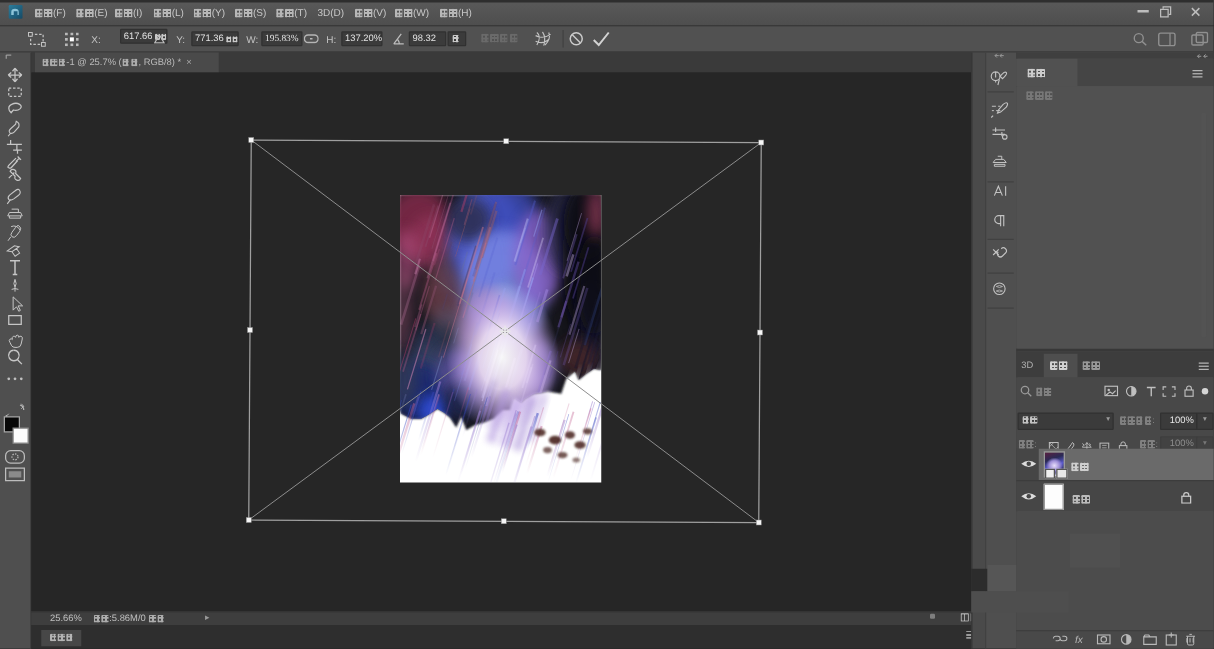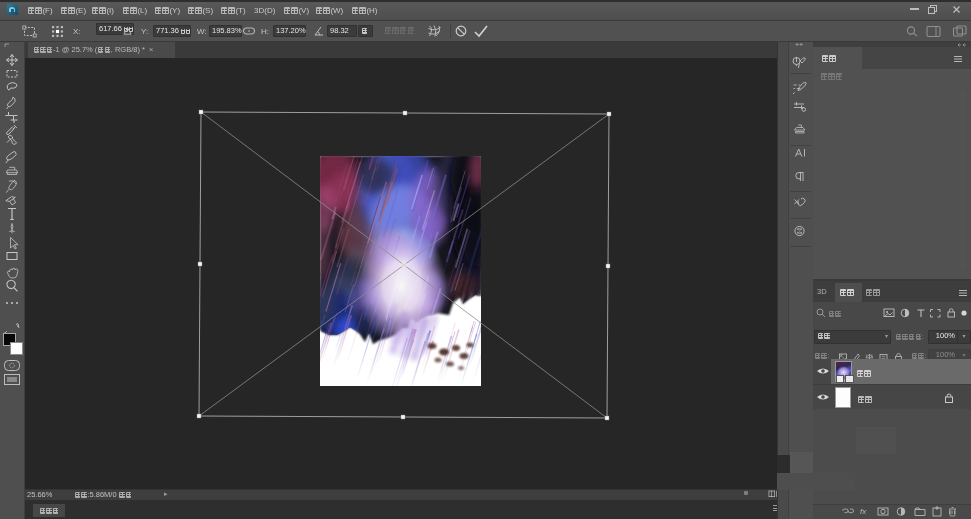--- a/index.html
+++ b/index.html
@@ -69,21 +69,21 @@
   <rect x="3.9" y="3.9" width="3.2" height="3.2" fill="#ffffff"></rect>
  </svg>
  <span class="abs lbl" style="left:73px;top:27px;">X:</span>
  <span class="abs box" style="left:84px;top:23px;width:32px;margin-left:12px;">617.66 <span class="cj cjs" style="width:4px;height:5.5px;margin:0 .3px;"></span><span class="cj cjs" style="width:4px;height:5.5px;margin:0 .3px;"></span></span>
  <svg class="abs" style="left:123px;top:27px;" width="9" height="8" viewBox="0 0 9 8">
       <path d="M4.5 0.8 L8.2 7.2 L0.8 7.2 Z" fill="none" stroke="#bdbdbd" stroke-width="1"></path>
     </svg>
  <span class="abs lbl" style="left:141px;top:27px;">Y:</span>
  <span class="abs box" style="left:153px;top:25px;width:32px;">771.36 <span class="cj cjs" style="width:4px;height:5.5px;margin:0 .3px;"></span><span class="cj cjs" style="width:4px;height:5.5px;margin:0 .3px;"></span></span>
  <span class="abs lbl" style="left:197px;top:27px;">W:</span>
- <span class="abs box" style="left:209px;top:25px;width:27px;">195.83%</span>
+ <span class="abs box" style="left:209px;top:25px;width:27px;font-family:Liberation Serif, serif;">195.83%</span>
  <svg class="abs" style="left:243px;top:27px;" width="12" height="8" viewBox="0 0 12 8">
   <path d="M3.5 1 h5 a2.5 2.5 0 0 1 0 6 h-5 a2.5 2.5 0 0 1 0 -6 Z M5 4 h2" fill="none" stroke="#b5b5b5" stroke-width="1.1"></path>
  </svg>
  <span class="abs lbl" style="left:261px;top:27px;">H:</span>
  <span class="abs box" style="left:273px;top:25px;width:27px;">137.20%</span>
  <svg class="abs" style="left:314px;top:26px;" width="10" height="10" viewBox="0 0 10 10">
       <path d="M1 9 L7 1 M1 9 H9 M5.5 9 A5 5 0 0 0 4.2 5.8" fill="none" stroke="#bdbdbd" stroke-width="1"></path>
     </svg>
  <span class="abs box" style="left:327px;top:25px;width:24px;">98.32</span>
  <span class="abs box" style="left:358px;top:25px;width:9px;"><span class="cj cjs" style="width:5px;height:6px;"></span></span>
@@ -430,21 +430,21 @@
     <rect x="581.0" y="206.0" width="4" height="4" fill="#f5f5f5" stroke="#888" stroke-width="0.4"></rect>
     <rect x="376.0" y="357.0" width="4" height="4" fill="#f5f5f5" stroke="#888" stroke-width="0.4"></rect>
     <rect x="173.0" y="204.0" width="4" height="4" fill="#f5f5f5" stroke="#888" stroke-width="0.4"></rect>
 <g stroke="#e8e8e8" stroke-width="1" fill="none">
 <circle cx="379" cy="207" r="2.6" stroke-width="0.9"></circle>
 <path d="M374.5,207 h9 M379,202.5 v9"></path>
 </g>
 </svg>
 
 <div class="abs" style="left:25px;top:489px;width:752px;height:11px;background:#3e3e3e;border-top:1px solid #343434;box-sizing:border-box;"></div>
-<div class="abs" style="left:27px;top:490px;font-size:7.5px;color:#c0c0c0;">25.66%</div>
+<div class="abs" style="left:40px;top:490px;font-size:7.5px;color:#c0c0c0;">25.66%</div>
 <div class="abs" style="left:74px;top:490px;font-size:7.5px;color:#c0c0c0;"><span class="cj cjs"></span><span class="cj cjs"></span>:5.86M/0 <span class="cj cjs"></span><span class="cj cjs"></span></div>
 <div class="abs" style="left:164px;top:490px;font-size:7px;color:#9a9a9a;">▸</div>
 <div class="abs" style="left:744px;top:491px;width:4px;height:4px;background:#7e7e7e;border-radius:1px;"></div>
 <div class="abs" style="left:768px;top:489px;font-size:8px;color:#e0e0e0;letter-spacing:1px;">◫▶</div>
 
 <div class="abs" style="left:25px;top:500px;width:752px;height:19px;background:#2e2e2e;"></div>
 <div class="abs" style="left:33px;top:504px;width:32px;height:13px;background:#474747;color:#c8c8c8;font-size:7px;text-align:center;line-height:13px;"><span class="cj cjs"></span><span class="cj cjs"></span><span class="cj cjs"></span></div>
 
 <div class="abs" style="left:773px;top:504px;width:9px;height:7px;background:repeating-linear-gradient(0deg,#9a9a9a 0 1px,transparent 1px 2.5px);"></div>
 

